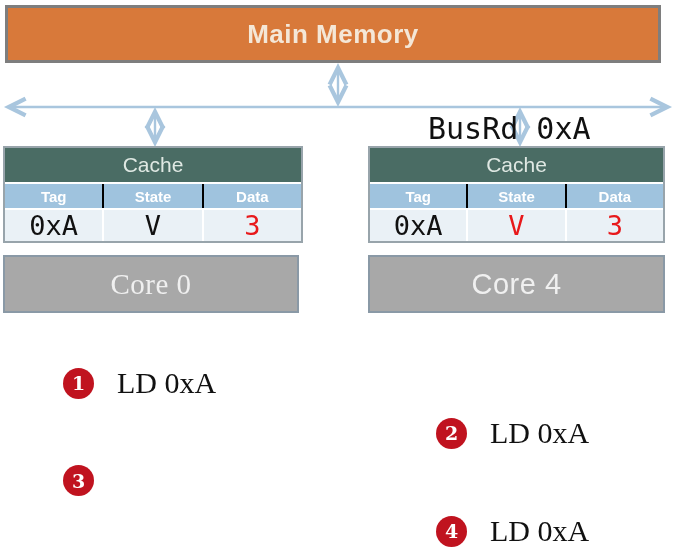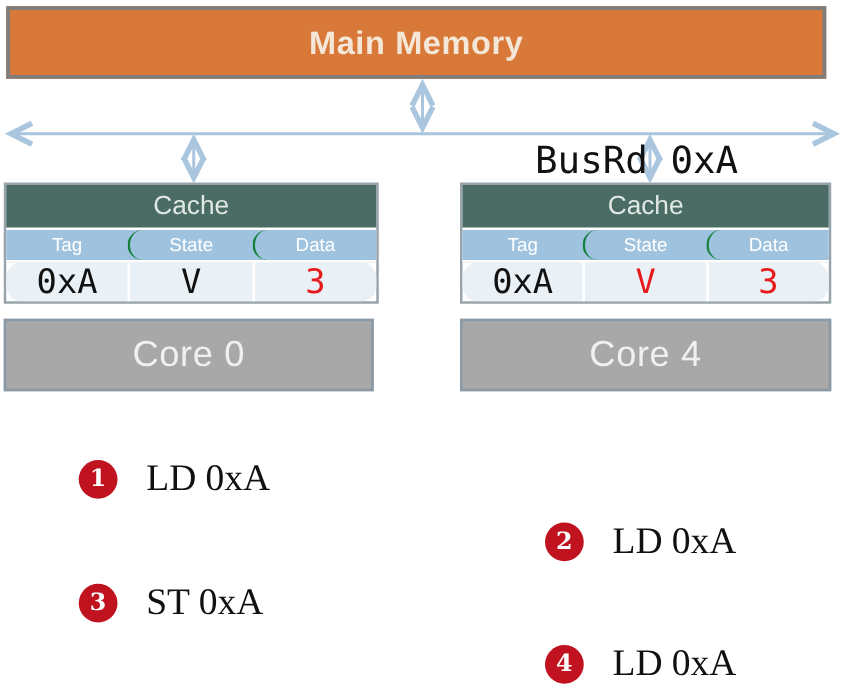--- a/index.html
+++ b/index.html
@@ -32,36 +32,36 @@
   .cache.left{left:3px;width:296px;}
   .cache.right{left:368px;width:293px;}
   .cache-header{
     height:34px;background:var(--cache-header-bg);border-bottom:2px solid #ffffff;
     display:flex;align-items:center;justify-content:center;
   }
   .cache-header span{color:#DFE8E3;font-size:21px;}
   .cache-cols{display:flex;height:24px;background:var(--table-header-bg);border-bottom:2px solid #ffffff;}
   .cache-cols .col{
     flex:1;display:flex;align-items:center;justify-content:center;
-    color:#ffffff;font-size:15px;font-weight:normal;
+    color:#ffffff;font-size:15px;font-weight:bold;
   }
-  .cache-cols .col + .col{border-left:2px solid #15803d;border-radius:12px;}
-  .cache-row{display:flex;height:31px;background:var(--table-row-bg);border-radius:12px;}
+  .cache-cols .col + .col{border-left:2px solid #000000;}
+  .cache-row{display:flex;height:31px;background:var(--table-row-bg);}
   .cache-row .cell{
     flex:1;display:flex;align-items:center;justify-content:center;
     font-family:"DejaVu Sans Mono", monospace;font-size:27px;color:#111111;
   }
   .cache-row .cell + .cell{border-left:2px solid #ffffff;}
   
   .core{
     position:absolute;top:255px;height:54px;
     background:var(--core-fill);border:2px solid var(--core-border);
     display:flex;align-items:center;justify-content:center;
   }
-  .core.left{left:3px;width:292px;}
+  .core.left{left:3px;width:292px;font-family:Liberation Serif, serif;}
   .core.right{left:368px;width:293px;}
   .core span{color:#F0F0F0;font-size:29px;letter-spacing:.5px;}
   
   .step{position:absolute;display:flex;align-items:center;}
   .step .badge{
     width:31px;height:31px;border-radius:50%;background:var(--badge-red);
     color:#ffffff;display:flex;align-items:center;justify-content:center;
     font-family:"DejaVu Serif", serif;font-weight:bold;font-size:19px;flex:0 0 31px;
   }
   .step .op{
@@ -138,20 +138,19 @@
   <div class="step step-1">
     <div class="badge">1</div>
     <div class="op">LD 0xA</div>
   </div>
   <div class="step step-2">
     <div class="badge">2</div>
     <div class="op">LD 0xA</div>
   </div>
   <div class="step step-3">
     <div class="badge">3</div>
-    <div class="op">ST 0xA</div>
   </div>
   <div class="step step-4">
     <div class="badge">4</div>
     <div class="op">LD 0xA</div>
   </div>
 
 </div>
 
 </body></html>

